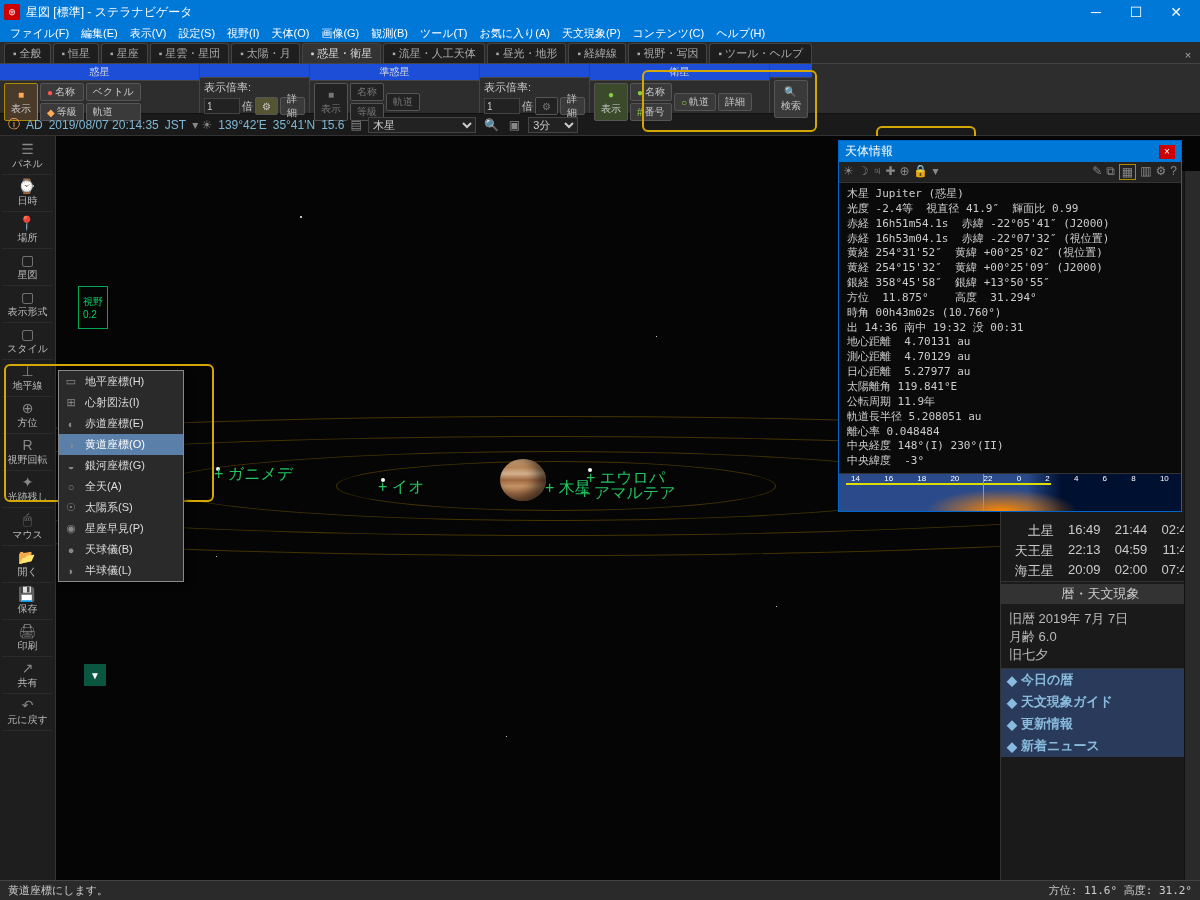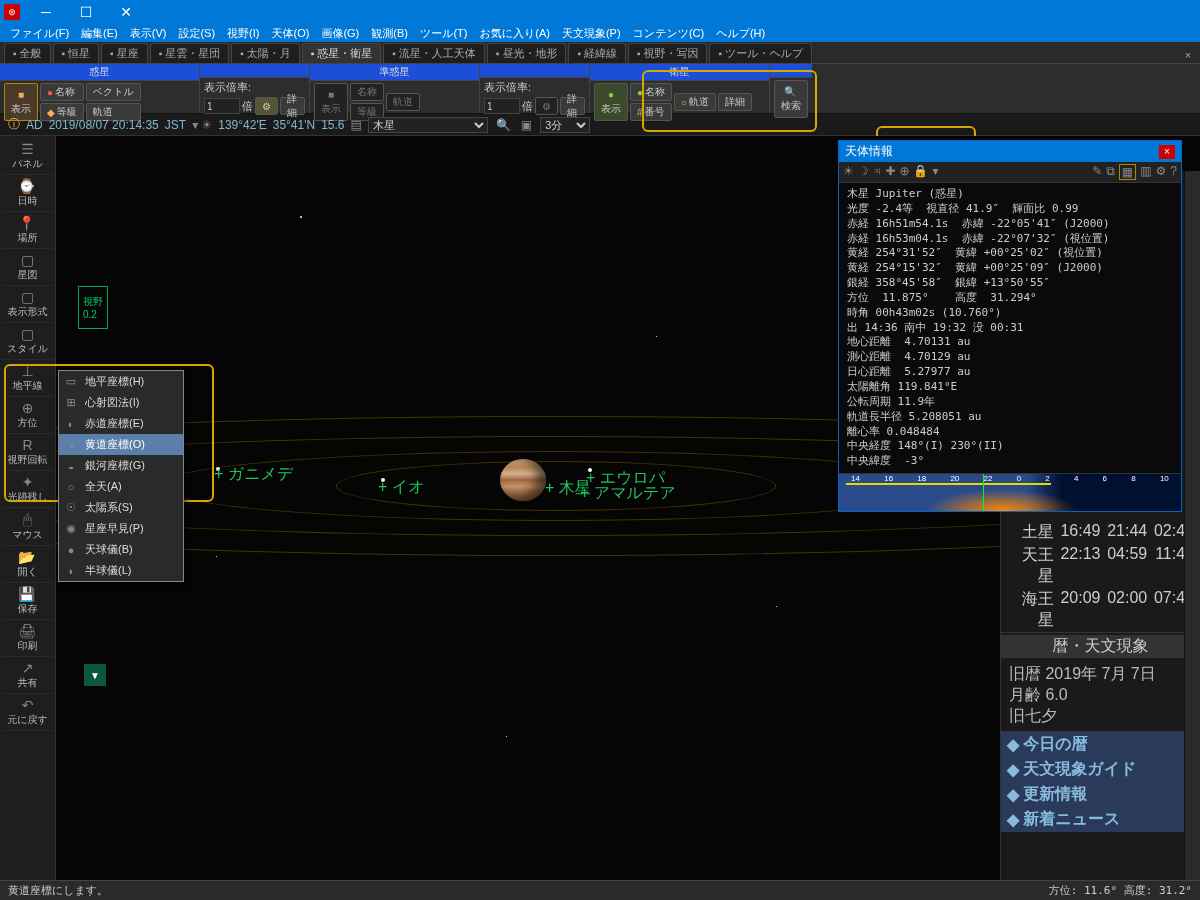--- a/index.html
+++ b/index.html
@@ -56,40 +56,41 @@
 .info-title { background: #0078d7; color: #fff; padding: 2px 6px; font-size: 12px; display: flex; align-items: center; }
 .info-title .x { margin-left: auto; background: #c00; color: #fff; width: 16px; height: 14px; text-align: center; font-size: 10px; line-height: 14px; }
 .info-icons { background: #222; padding: 2px 4px; display: flex; gap: 4px; border-bottom: 1px solid #333; }
 .info-icons span { color: #888; font-size: 12px; }
 .info-body { padding: 4px 8px; font-family: monospace; font-size: 11px; color: #ccc; line-height: 1.35; white-space: pre; }
 .info-chart { height: 38px; background: linear-gradient(90deg,#2a4a8a 0%, #2a4a8a 55%, #001030 65%, #001030 100%); position: relative; border-top: 1px solid #333; }
 .info-chart .sun { position: absolute; bottom: 0; left: 25%; width: 45%; height: 22px; background: radial-gradient(ellipse at center bottom, #ff8800 0%, transparent 70%); }
 .info-chart .hrs { position: absolute; top: 0; width: 100%; display: flex; justify-content: space-around; font-size: 8px; color: #fff; }
 .info-chart .yl { position:absolute; top:9px; left:2%; width:60%; height:2px; background:#dd0;}
 
-.right-panel { position: absolute; right: 0; top: 171px; width: 200px; bottom: 20px; background: #1a1a1a; border-left: 1px solid #333; font-size: 16px; }
+.right-panel { position: absolute; right: 0; top: 171px; width: 200px; bottom: 20px; background: #1a1a1a; border-left: 1px solid #333; font-size: 13px; }
 .rp-section { border-bottom: 1px solid #333; }
 .rp-head { background: #2a3a5a; color: #8bd; padding: 2px 6px; font-weight: bold; display:flex; align-items:center; gap:4px; }
 .rp-row { display: flex; padding: 1px 6px; color: #ccc; }
 .rp-row span:first-child { width: 50px; }
 .rp-row span { flex: 1; text-align: right; }
 .rp-body { padding: 4px 8px; color: #bbb; }
 .rp-label { background:#333; text-align:center; padding:1px 0; margin:2px 0; }
 
 .statusbar { position: absolute; bottom: 0; left: 0; right: 0; height: 20px; background: #2a2a2a; border-top: 1px solid #444; color: #ccc; font-size: 11px; display: flex; align-items: center; padding: 0 8px; }
 .statusbar .r { margin-left: auto; font-family: monospace; }
 
 .scroll-stub { position:absolute; right:0; top:171px; bottom:20px; width:16px; background:#2a2a2a; border-left:1px solid #111;}
 .play-marker { position:absolute; width:22px; height:22px; background:#0a5640; color:#fff; display:flex; align-items:center; justify-content:center; font-size:10px;}
 </style>
 </head>
 <body>
 
 <div class="titlebar">
   <span class="icon">⊛</span>
+  <span class="title">星図 [標準] - ステラナビゲータ</span>
   <div class="winbtns">
     <div class="winbtn">─</div>
     <div class="winbtn">☐</div>
     <div class="winbtn">✕</div>
   </div>
 </div>
 
 <div class="menubar" id="menubar">
     <span>ファイル(F)</span>
     <span>編集(E)</span>
@@ -236,21 +237,21 @@
 <div class="datebar">
   <span class="g" style="color:#fa5;">ⓘ</span>
   <span>AD</span>
   <span>2019/08/07 20:14:35</span>
   <span>JST</span>
   <span class="g">▾ ☀</span>
   <span>139°42'E</span>
   <span>35°41'N</span>
   <span>15.6</span>
   <span class="g">▤</span>
-  <select style="width:120px;"><option>木星</option></select>
+  <select style="width:108px;"><option>木星</option></select>
   <span class="sbtn">🔍</span>
   <span class="sbtn">▣</span>
   <select style="width:50px;"><option>3分</option></select>
 </div>
 
 <div class="main">
   <div class="leftpanel" id="leftpanel">
       <div class="lpitem">
         <span class="ico">☰</span>
         <span>パネル</span>

